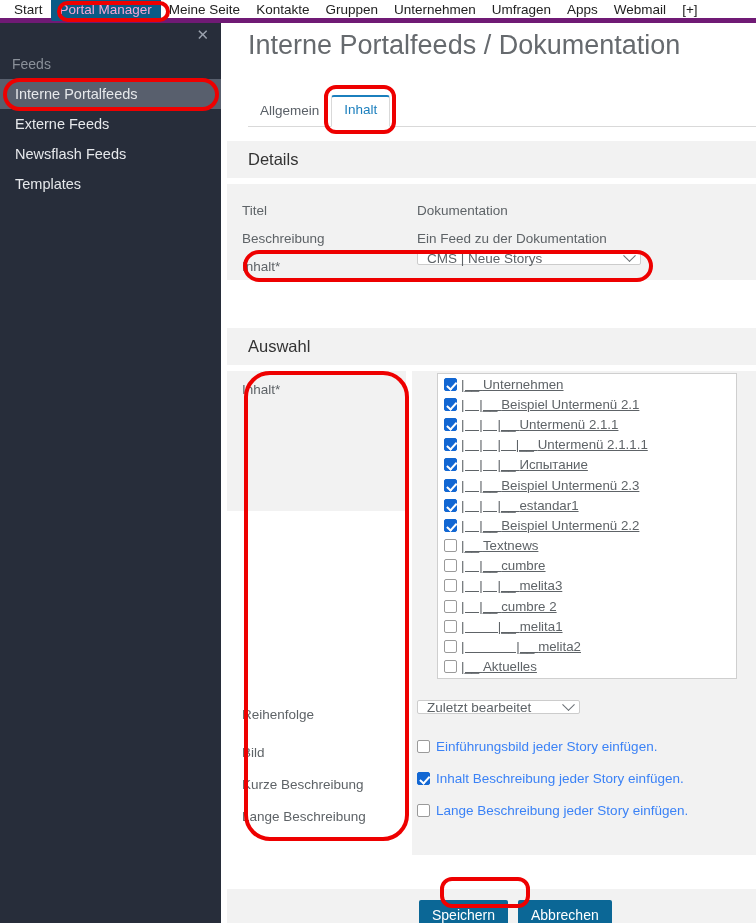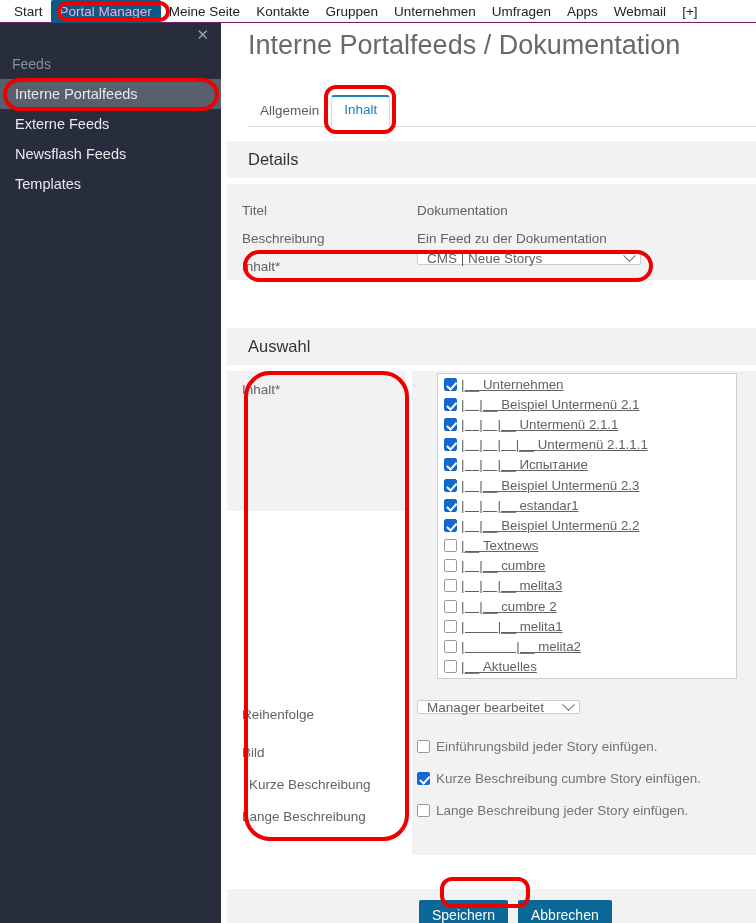--- a/index.html
+++ b/index.html
@@ -9,21 +9,21 @@
     overflow: hidden;
     background: #ffffff;
     font-family: "Liberation Sans", sans-serif;
   }
 
   
   #topnav {
     position: absolute; top: 0; left: 0;
     width: 756px; height: 23px;
     background: #ffffff;
-    border-bottom: 1px solid #701a75;
+    border-bottom: 5px solid #701a75;
     display: flex; align-items: center;
     padding-left: 6px;
     white-space: nowrap;
   }
   .nav-item {
     font-size: 13.5px;
     color: #222222;
     padding: 2px 8px;
     line-height: 17px;
     cursor: pointer;
@@ -188,21 +188,21 @@
     border-right: 2px solid #ffffff;
     border-bottom: 2px solid #ffffff;
     transform: rotate(42deg);
   }
   .tree-label { display: inline-block; }
 
   
   .opt-row {
     position: absolute;
     display: flex; align-items: center;
-    font-size: 13.5px; color: #737373;
+    font-size: 13.5px; color: #3b82f6;
     cursor: pointer;
     white-space: nowrap;
   }
   .opt-row .cb { margin-right: 6px; }
 
   
   .btn {
     position: absolute;
     background: #0b6796;
     color: #ffffff;
@@ -283,36 +283,36 @@
     <span class="chev"></span>
   </div>
 
   <div class="section-bar" style="top:305px;">Auswahl</div>
   <div class="panel" style="top:348px; height:140px; left:6px; width:179px;"></div>
   <div class="panel" style="top:348px; height:484px; left:191px; width:375px;"></div>
 
   <div class="fld-label" style="top:359px; left:21px;">Inhalt*</div>
   <div class="fld-label" style="top:684px; left:21px;">Reihenfolge</div>
   <div class="fld-label" style="top:722px; left:21px;">Bild</div>
-  <div class="fld-label" style="top:754px; left:28px;">Kurze Beschreibung</div>
+  <div class="fld-label" style="top:754px; left:21px;">Kurze Beschreibung</div>
   <div class="fld-label" style="top:786px; left:21px;">Lange Beschreibung</div>
 
   <div class="select" style="top:677px; left:196px; width:163px;">
-    <span>Manager bearbeitet</span>
+    <span>Zuletzt bearbeitet</span>
     <span class="chev"></span>
   </div>
 
   <div id="options-list">
       <div class="opt-row" style="top: 716px; left: 196px;">
         <span class="cb"></span>
         <span>Einführungsbild jeder Story einfügen.</span>
       </div>
       <div class="opt-row" style="top: 748px; left: 196px;">
         <span class="cb checked"></span>
-        <span>Kurze Beschreibung cumbre Story einfügen.</span>
+        <span>Inhalt Beschreibung jeder Story einfügen.</span>
       </div>
       <div class="opt-row" style="top: 780px; left: 196px;">
         <span class="cb"></span>
         <span>Lange Beschreibung jeder Story einfügen.</span>
       </div>
     </div>
 
   <div class="panel" style="top:866px; height:51px; left:6px; width:560px;"></div>
   <button class="btn" style="top:877px; left:198px;">Speichern</button>
   <button class="btn" style="top:877px; left:297px;">Abbrechen</button>

